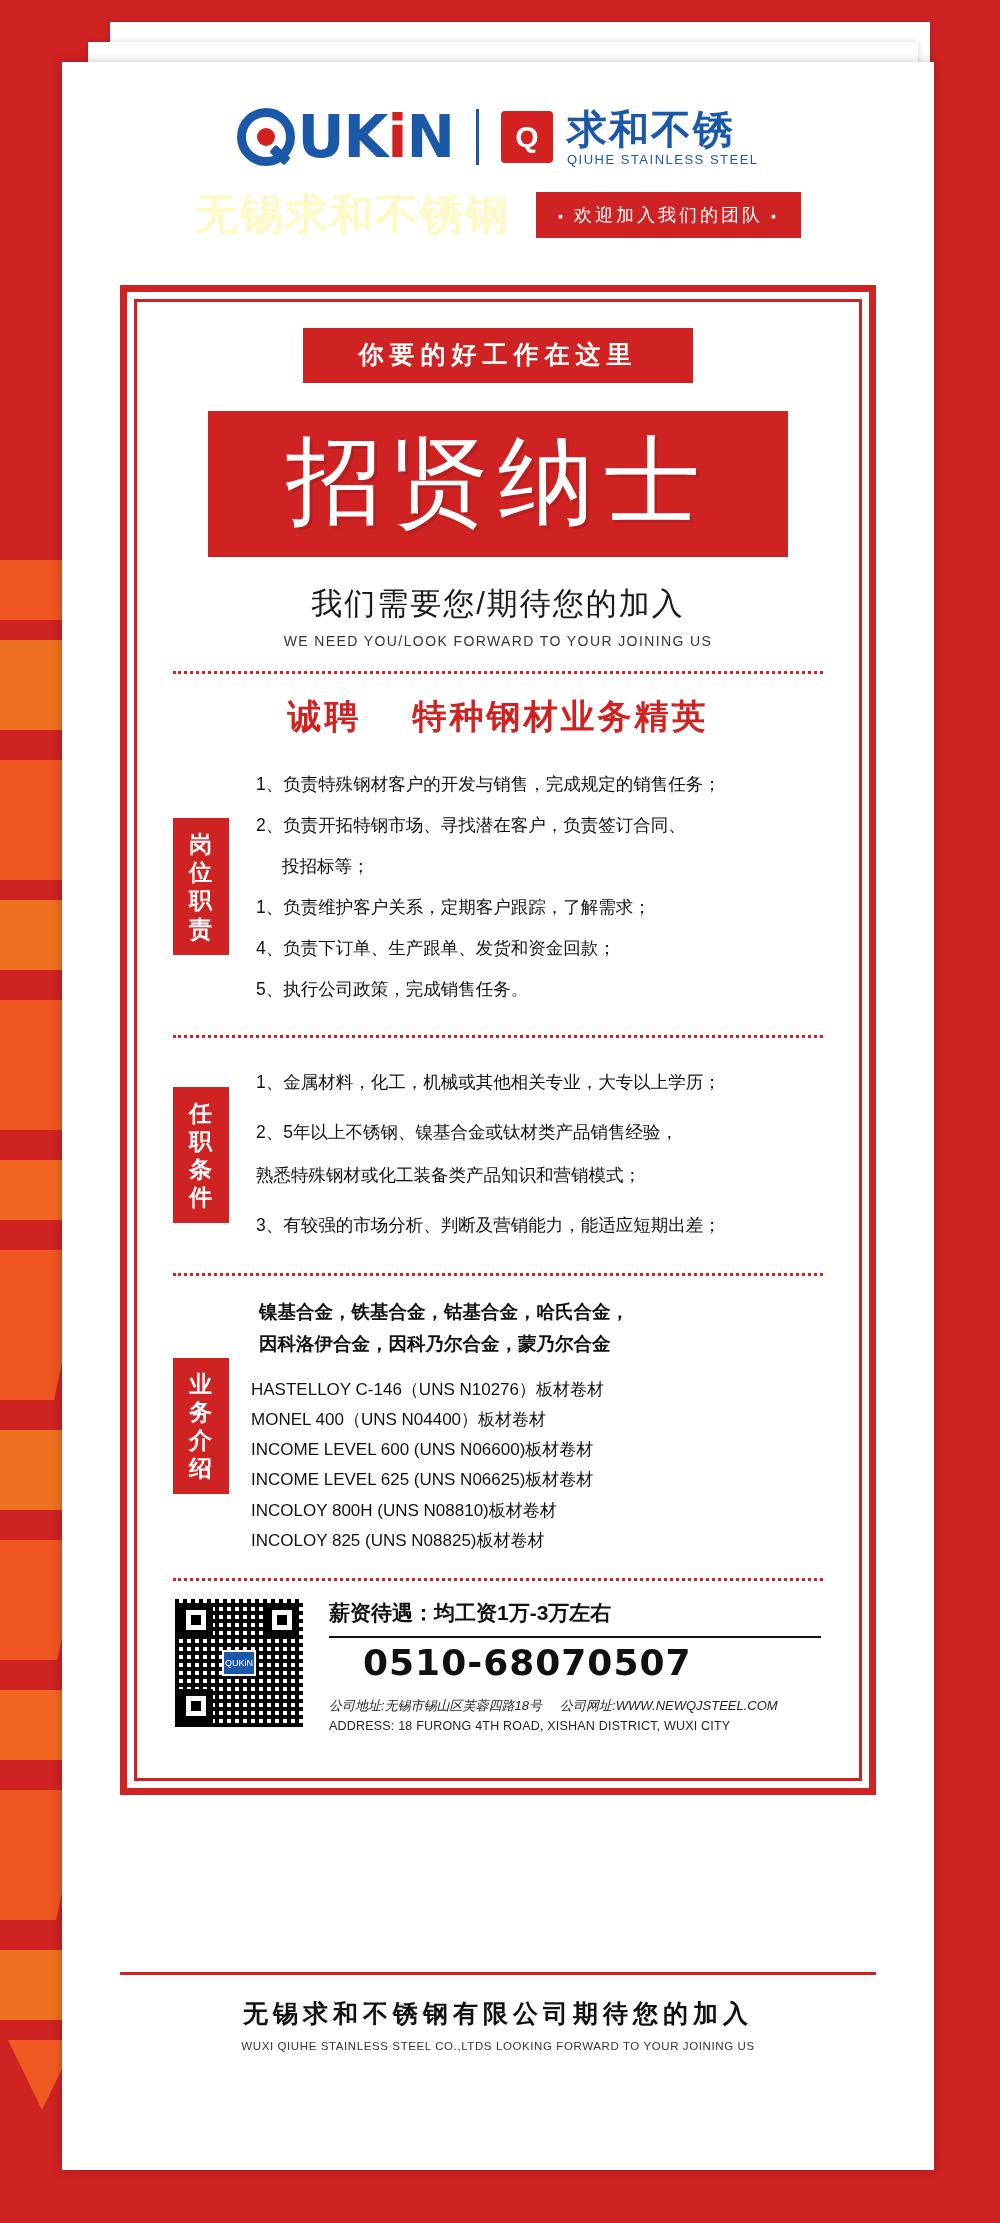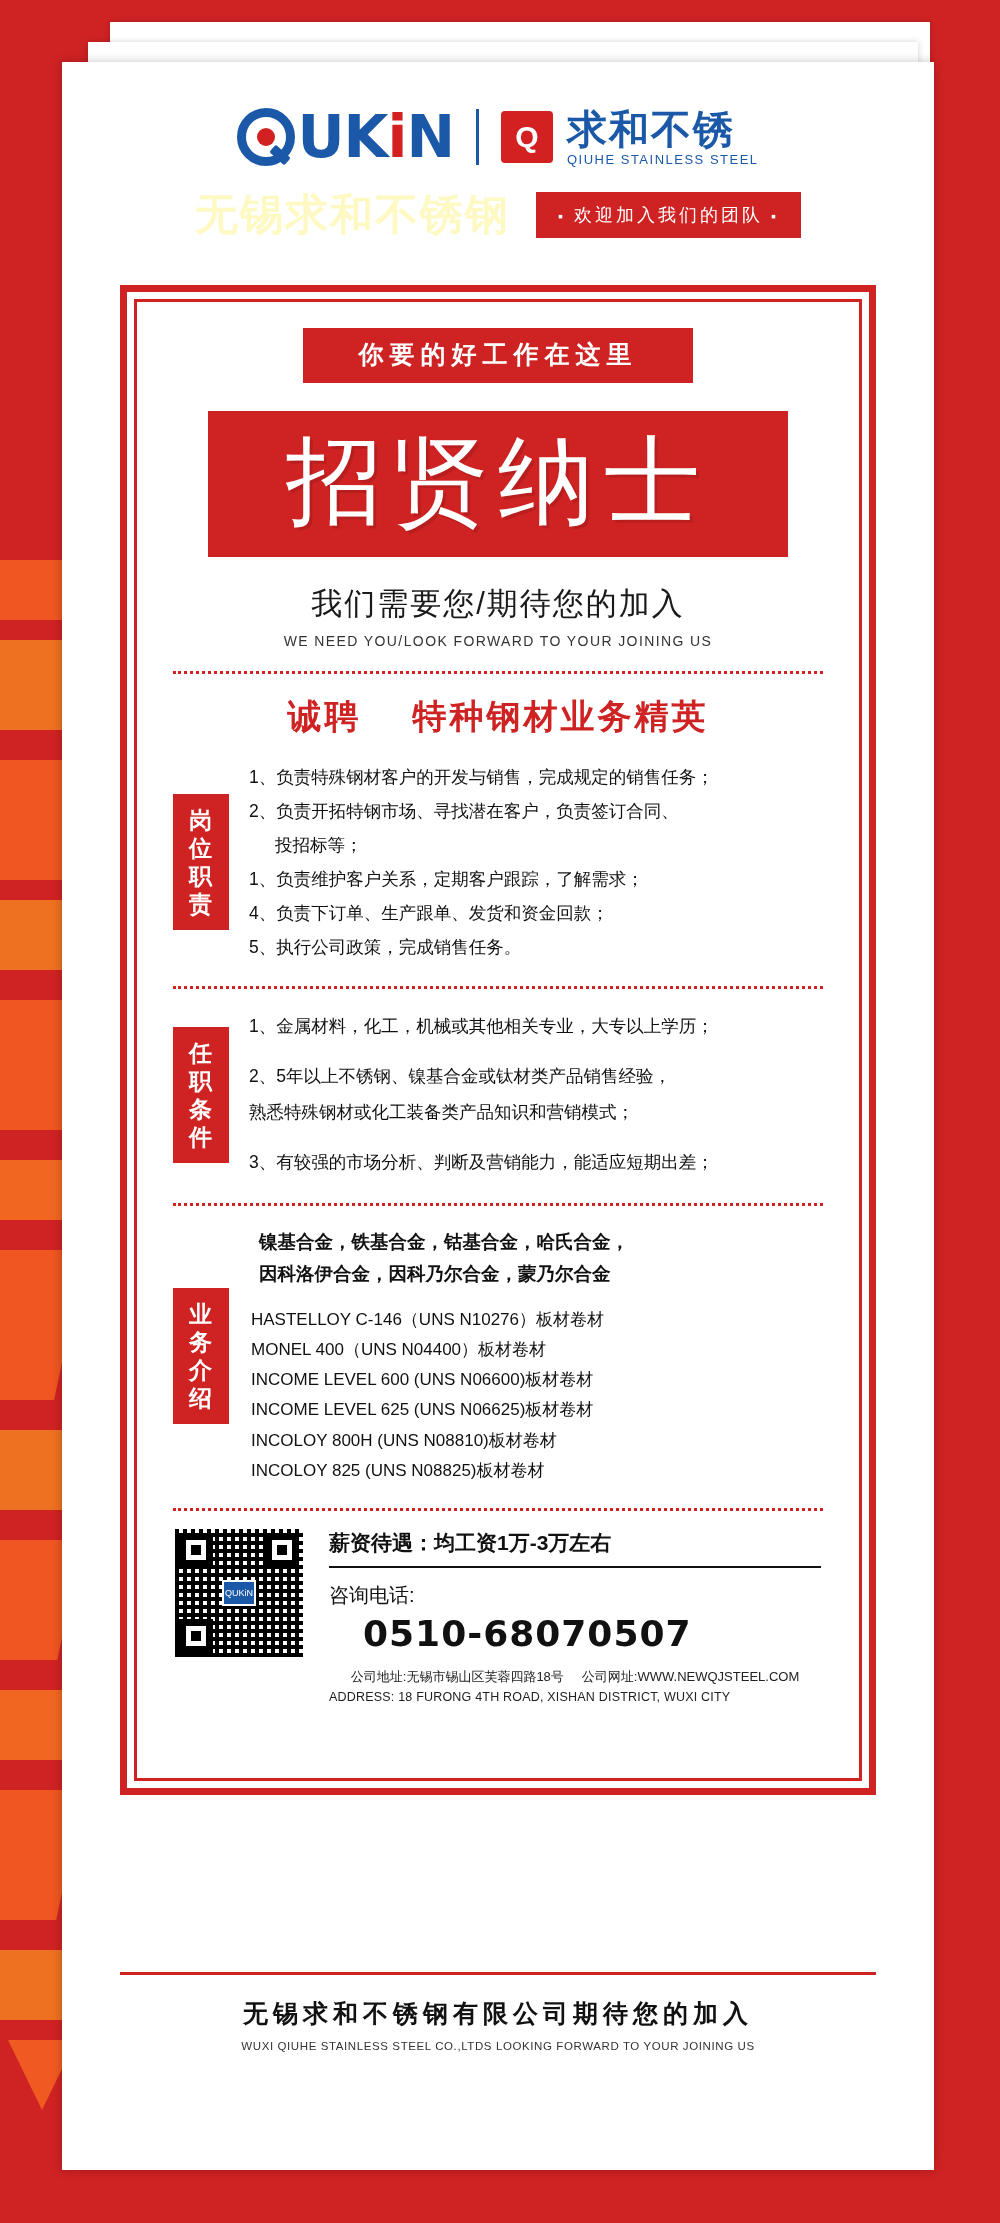--- a/index.html
+++ b/index.html
@@ -278,21 +278,21 @@
     letter-spacing: 1px;
     margin-right: 20px;
     align-self: center;
   }
   .sec-body {
     flex: 1;
     font-size: 17.5px;
     color: #111;
     line-height: 1.95;
   }
-  .sec-body p { margin: 0; }
+  .sec-body p { margin: 7px; }
   .sec-body p.indent { padding-left: 26px; }
   .sec-body.reqs { line-height: 2.05; }
 
   .biz-head {
     font-size: 18.5px;
     font-weight: bold;
     color: #111;
     line-height: 1.75;
     padding-left: 10px;
   }
@@ -366,25 +366,26 @@
     font-size: 36px;
     font-weight: bold;
     color: #111;
     letter-spacing: 1px;
     margin-top: 4px;
     padding-left: 34px;
     font-family: "DejaVu Sans", sans-serif;
   }
   .addr-line {
     display: flex;
-    justify-content: center;
+    justify-content: flex-start;
     font-size: 13px;
     color: #222;
     margin-top: 14px;
     gap: 18px;
+    font-style: italic;
   }
   .addr-en {
     font-size: 12.5px;
     color: #222;
     margin-top: 4px;
     letter-spacing: .2px;
   }
 
   
   .footer {
@@ -524,21 +525,20 @@
 
     <div class="contact">
       <div class="qr">
         <span class="eye tl"></span>
         <span class="eye tr"></span>
         <span class="eye bl"></span>
         <span class="center-logo">QUKiN</span>
       </div>
       <div class="contact-right">
         <span class="salary">薪资待遇：均工资1万-3万左右</span>
-        <div class="tel-label">咨询电话:</div>
         <div class="tel-number">0510-68070507</div>
         <div class="addr-line">
           <span>公司地址:无锡市锡山区芙蓉四路18号</span>
           <span>公司网址:WWW.NEWQJSTEEL.COM</span>
         </div>
         <div class="addr-en">ADDRESS: 18 FURONG 4TH ROAD, XISHAN DISTRICT, WUXI CITY</div>
       </div>
     </div>
 
   </div>

